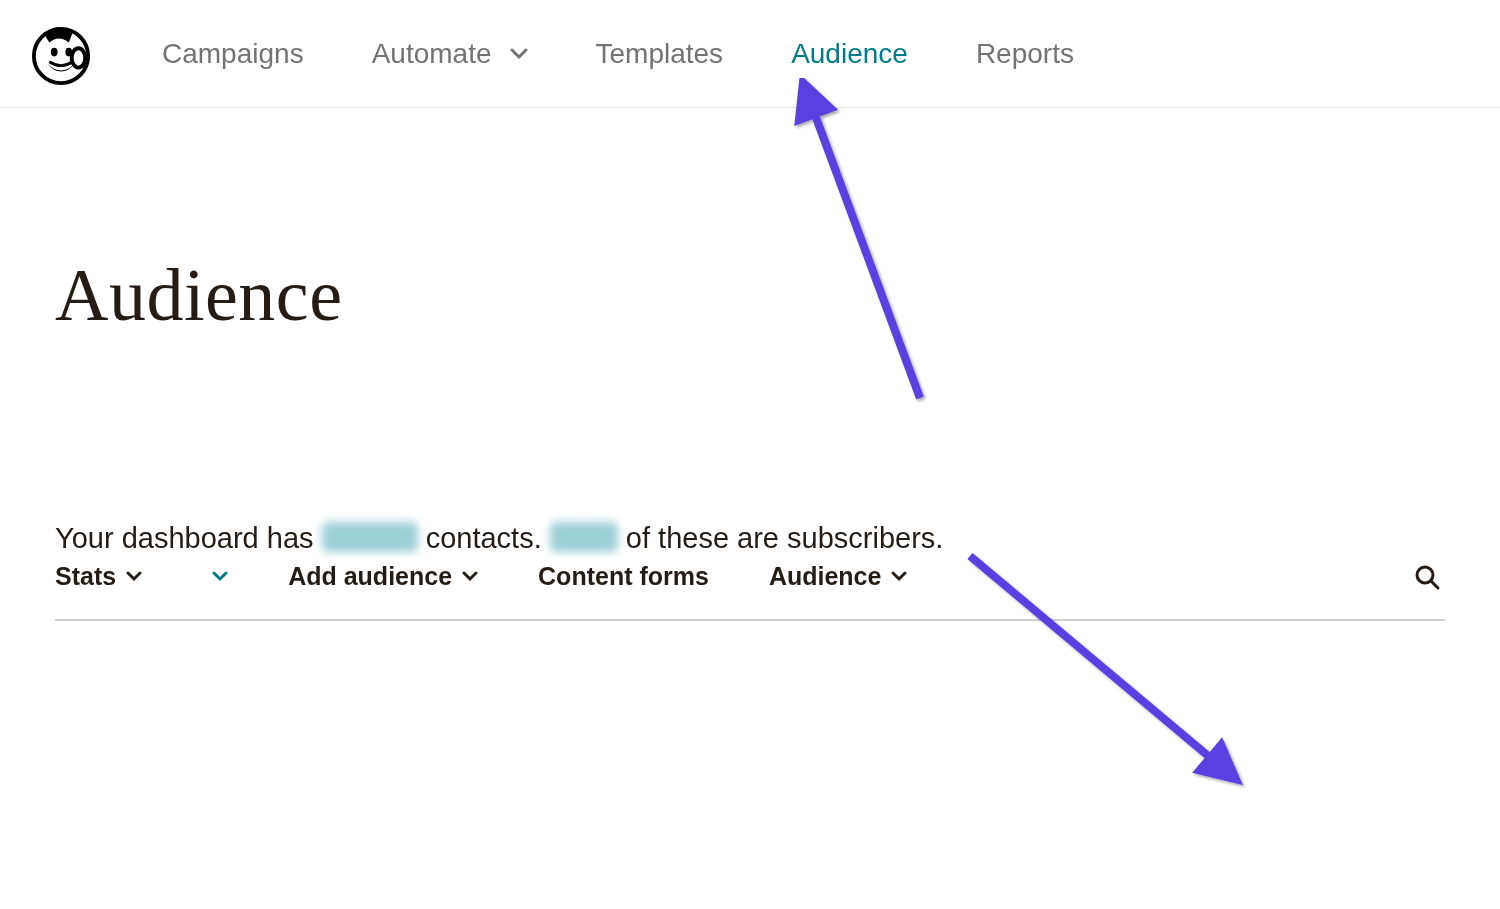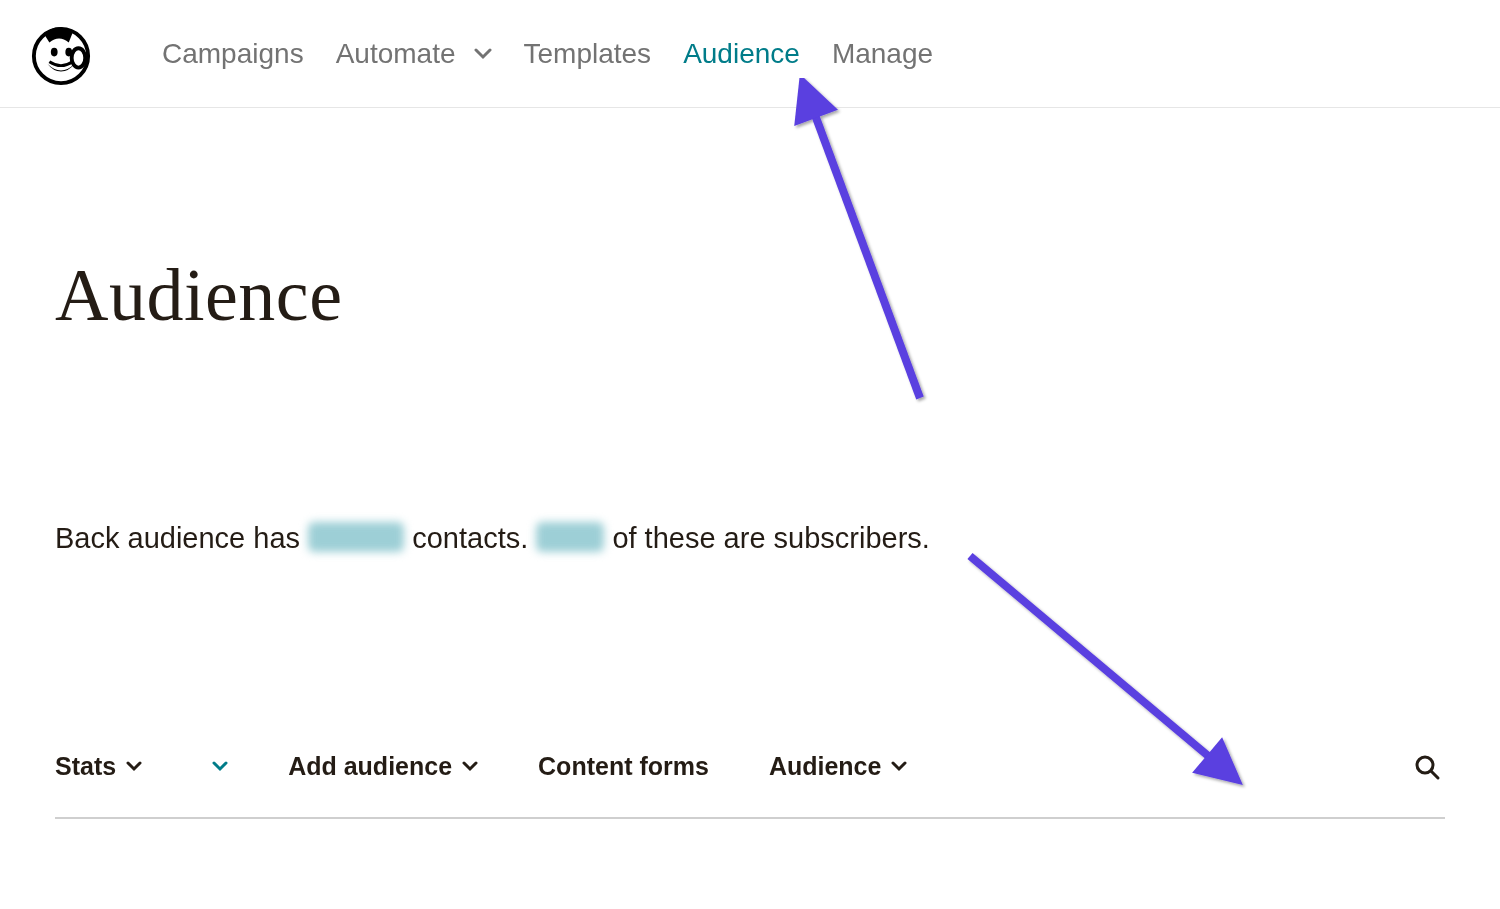--- a/index.html
+++ b/index.html
@@ -14,21 +14,21 @@
     padding-left: 30px;
   }
   .logo {
     width: 62px; height: 64px;
     margin-right: 70px;
     flex-shrink: 0;
   }
   .nav-list {
     display: flex;
     align-items: center;
-    gap: 32px;
+    gap: 68px;
     text-align: center;
   }
   .nav-item {
     color: #737373;
     font-size: 28px;
     display: flex;
     align-items: center;
     cursor: pointer;
     font-weight: 400;
   }
@@ -74,22 +74,21 @@
     filter: blur(4px);
     vertical-align: -4px;
   }
   .blur-box.small { width: 68px; }
 
   
   .toolbar {
     display: flex;
     align-items: center;
     border-bottom: 2px solid #cfcfcf;
-    margin-top: 190px;
-    padding-bottom: 32px;
+    padding-bottom: 24px;
   }
   .tool-item {
     display: flex;
     align-items: center;
     font-size: 25px;
     font-weight: 600;
     color: #241c15;
     cursor: pointer;
     margin-right: 60px;
   }
@@ -136,32 +135,32 @@
           </svg>
       </span>
     </div>
     <div class="nav-item">
       <span>Templates</span>
     </div>
     <div class="nav-item active">
       <span>Audience</span>
     </div>
     <div class="nav-item">
-      <span>Manage</span>
+      <span>Reports</span>
     </div>
   </div>
 </div>
 
 <div class="content">
 
 
   <h1 class="page-title">Audience</h1>
 
   <div class="summary-line">
-    <span>Back audience has </span>
+    <span>Your dashboard has </span>
     <span class="blur-box"></span>
     <span> contacts. </span>
     <span class="blur-box small"></span>
     <span> of these are subscribers.</span>
   </div>
 
   
   <div class="toolbar">
     <div class="tool-item">
       <span>Stats</span>

